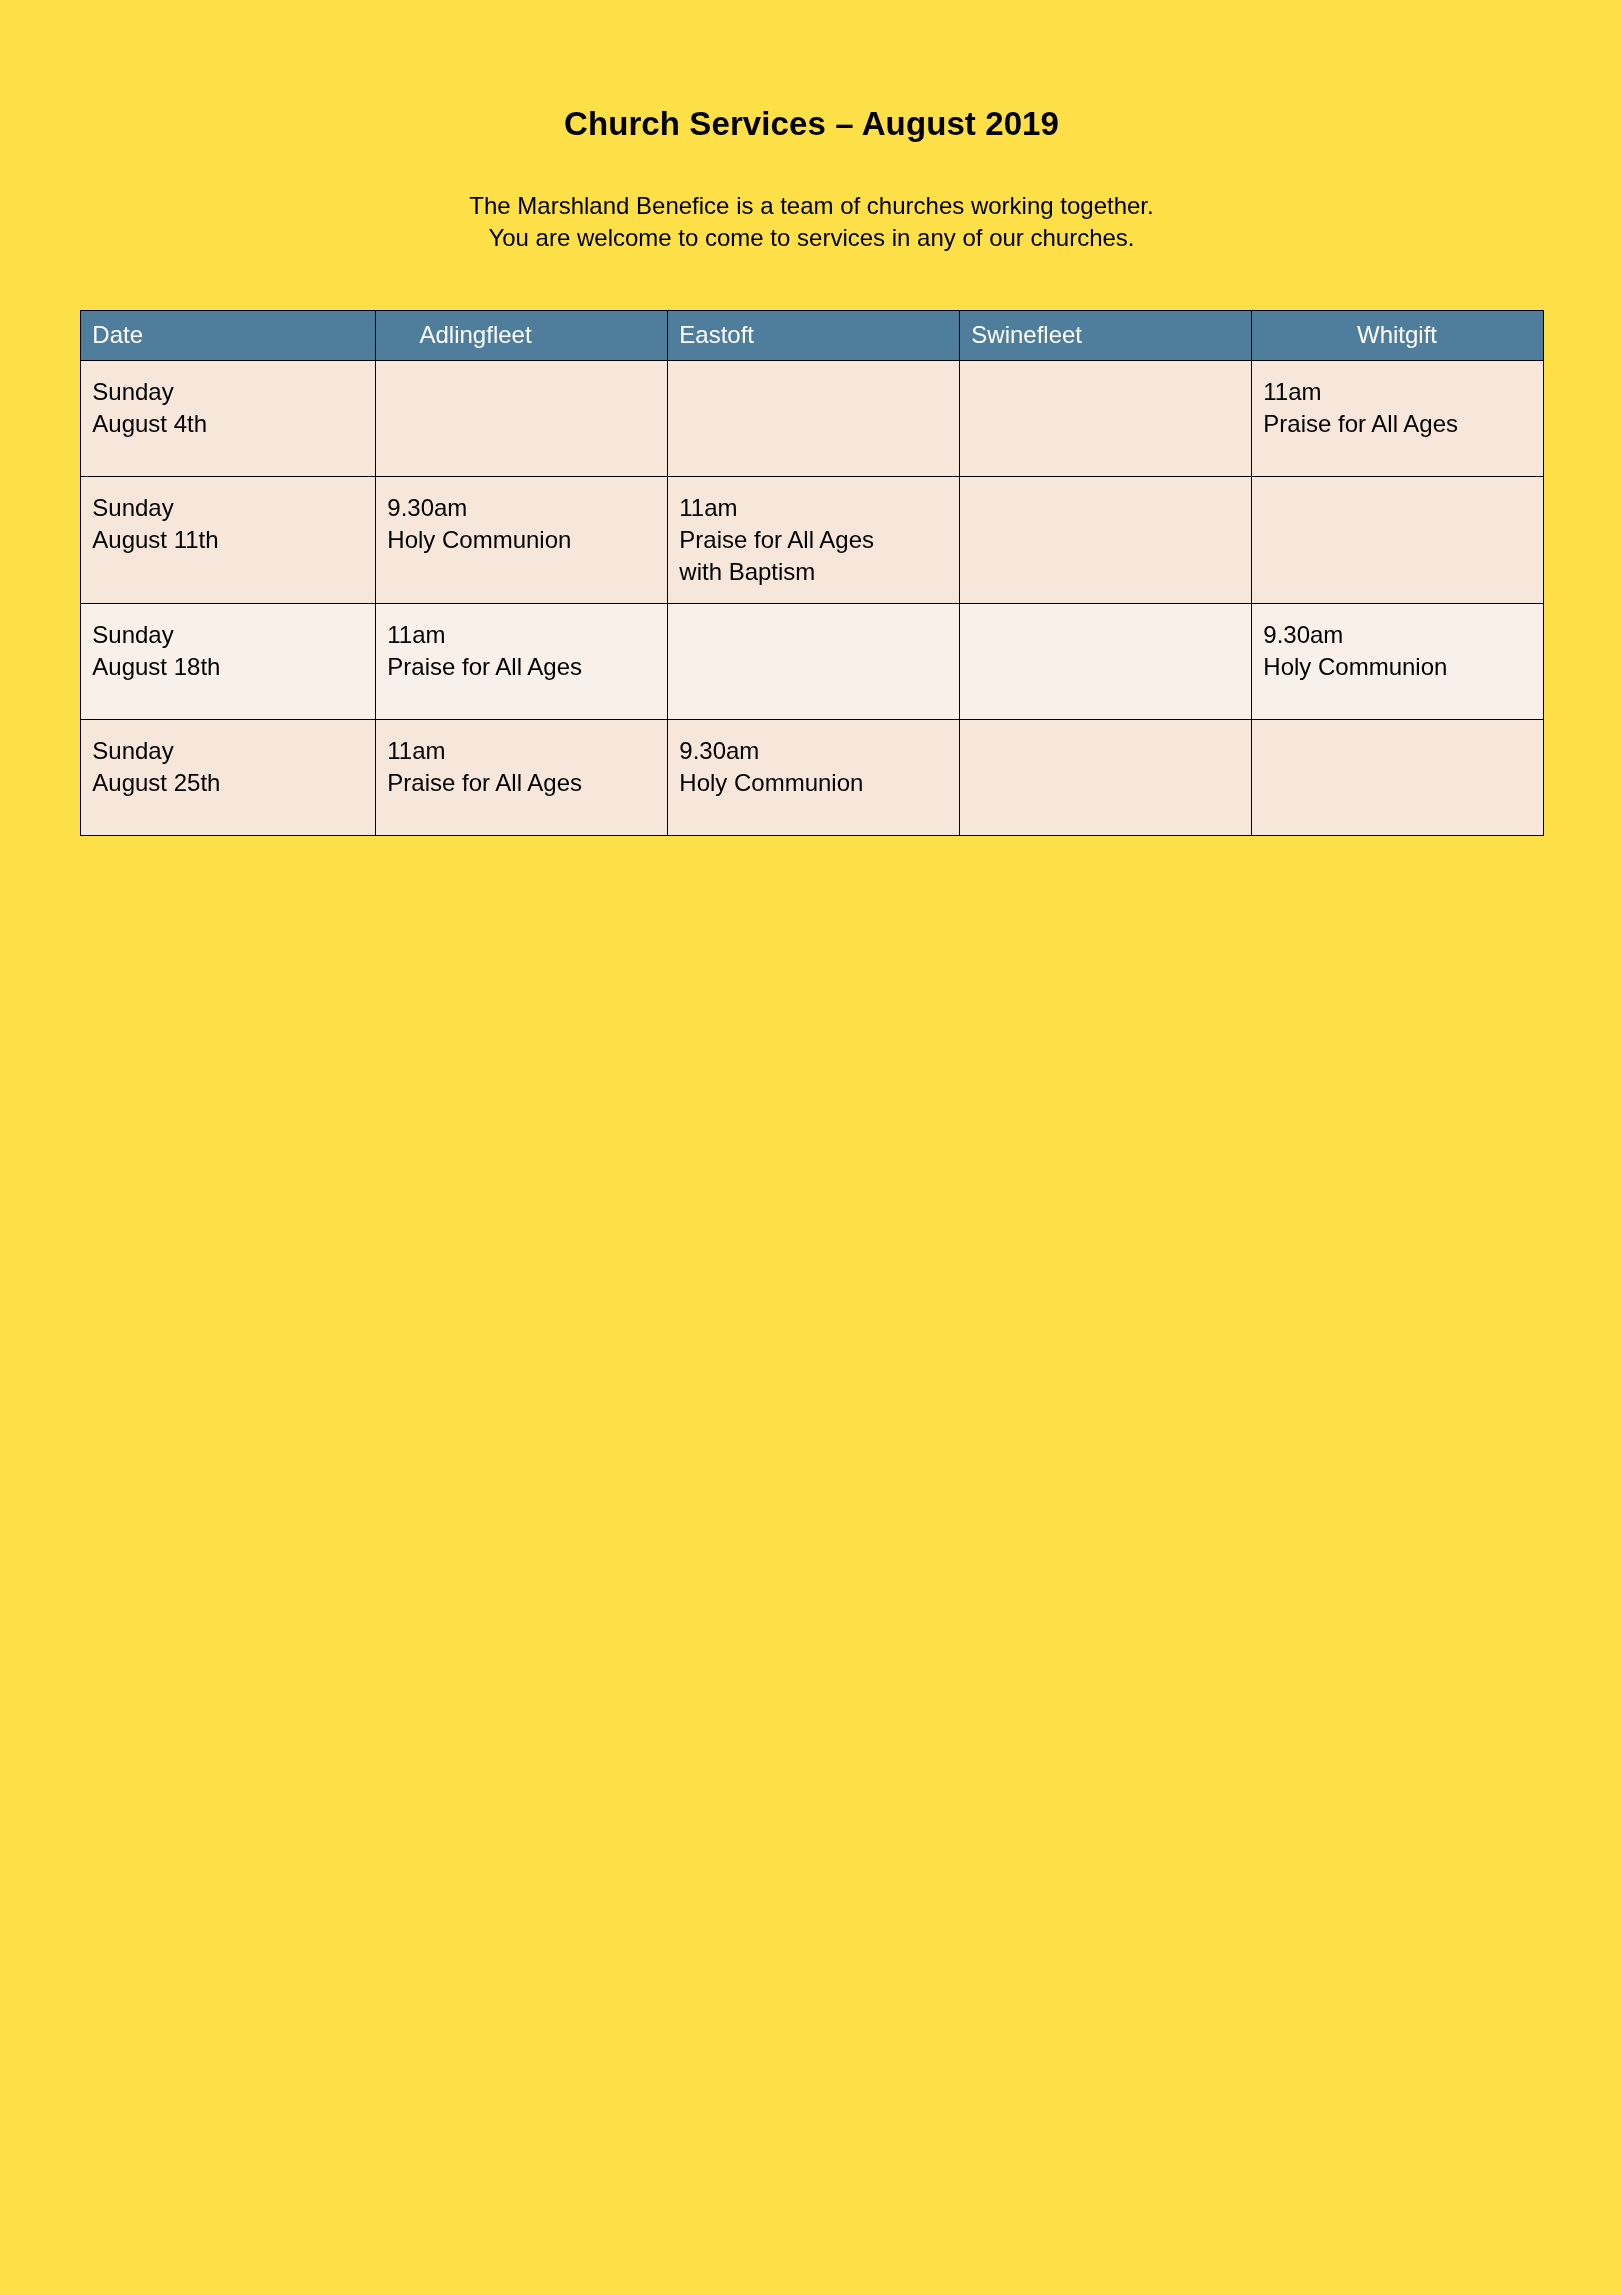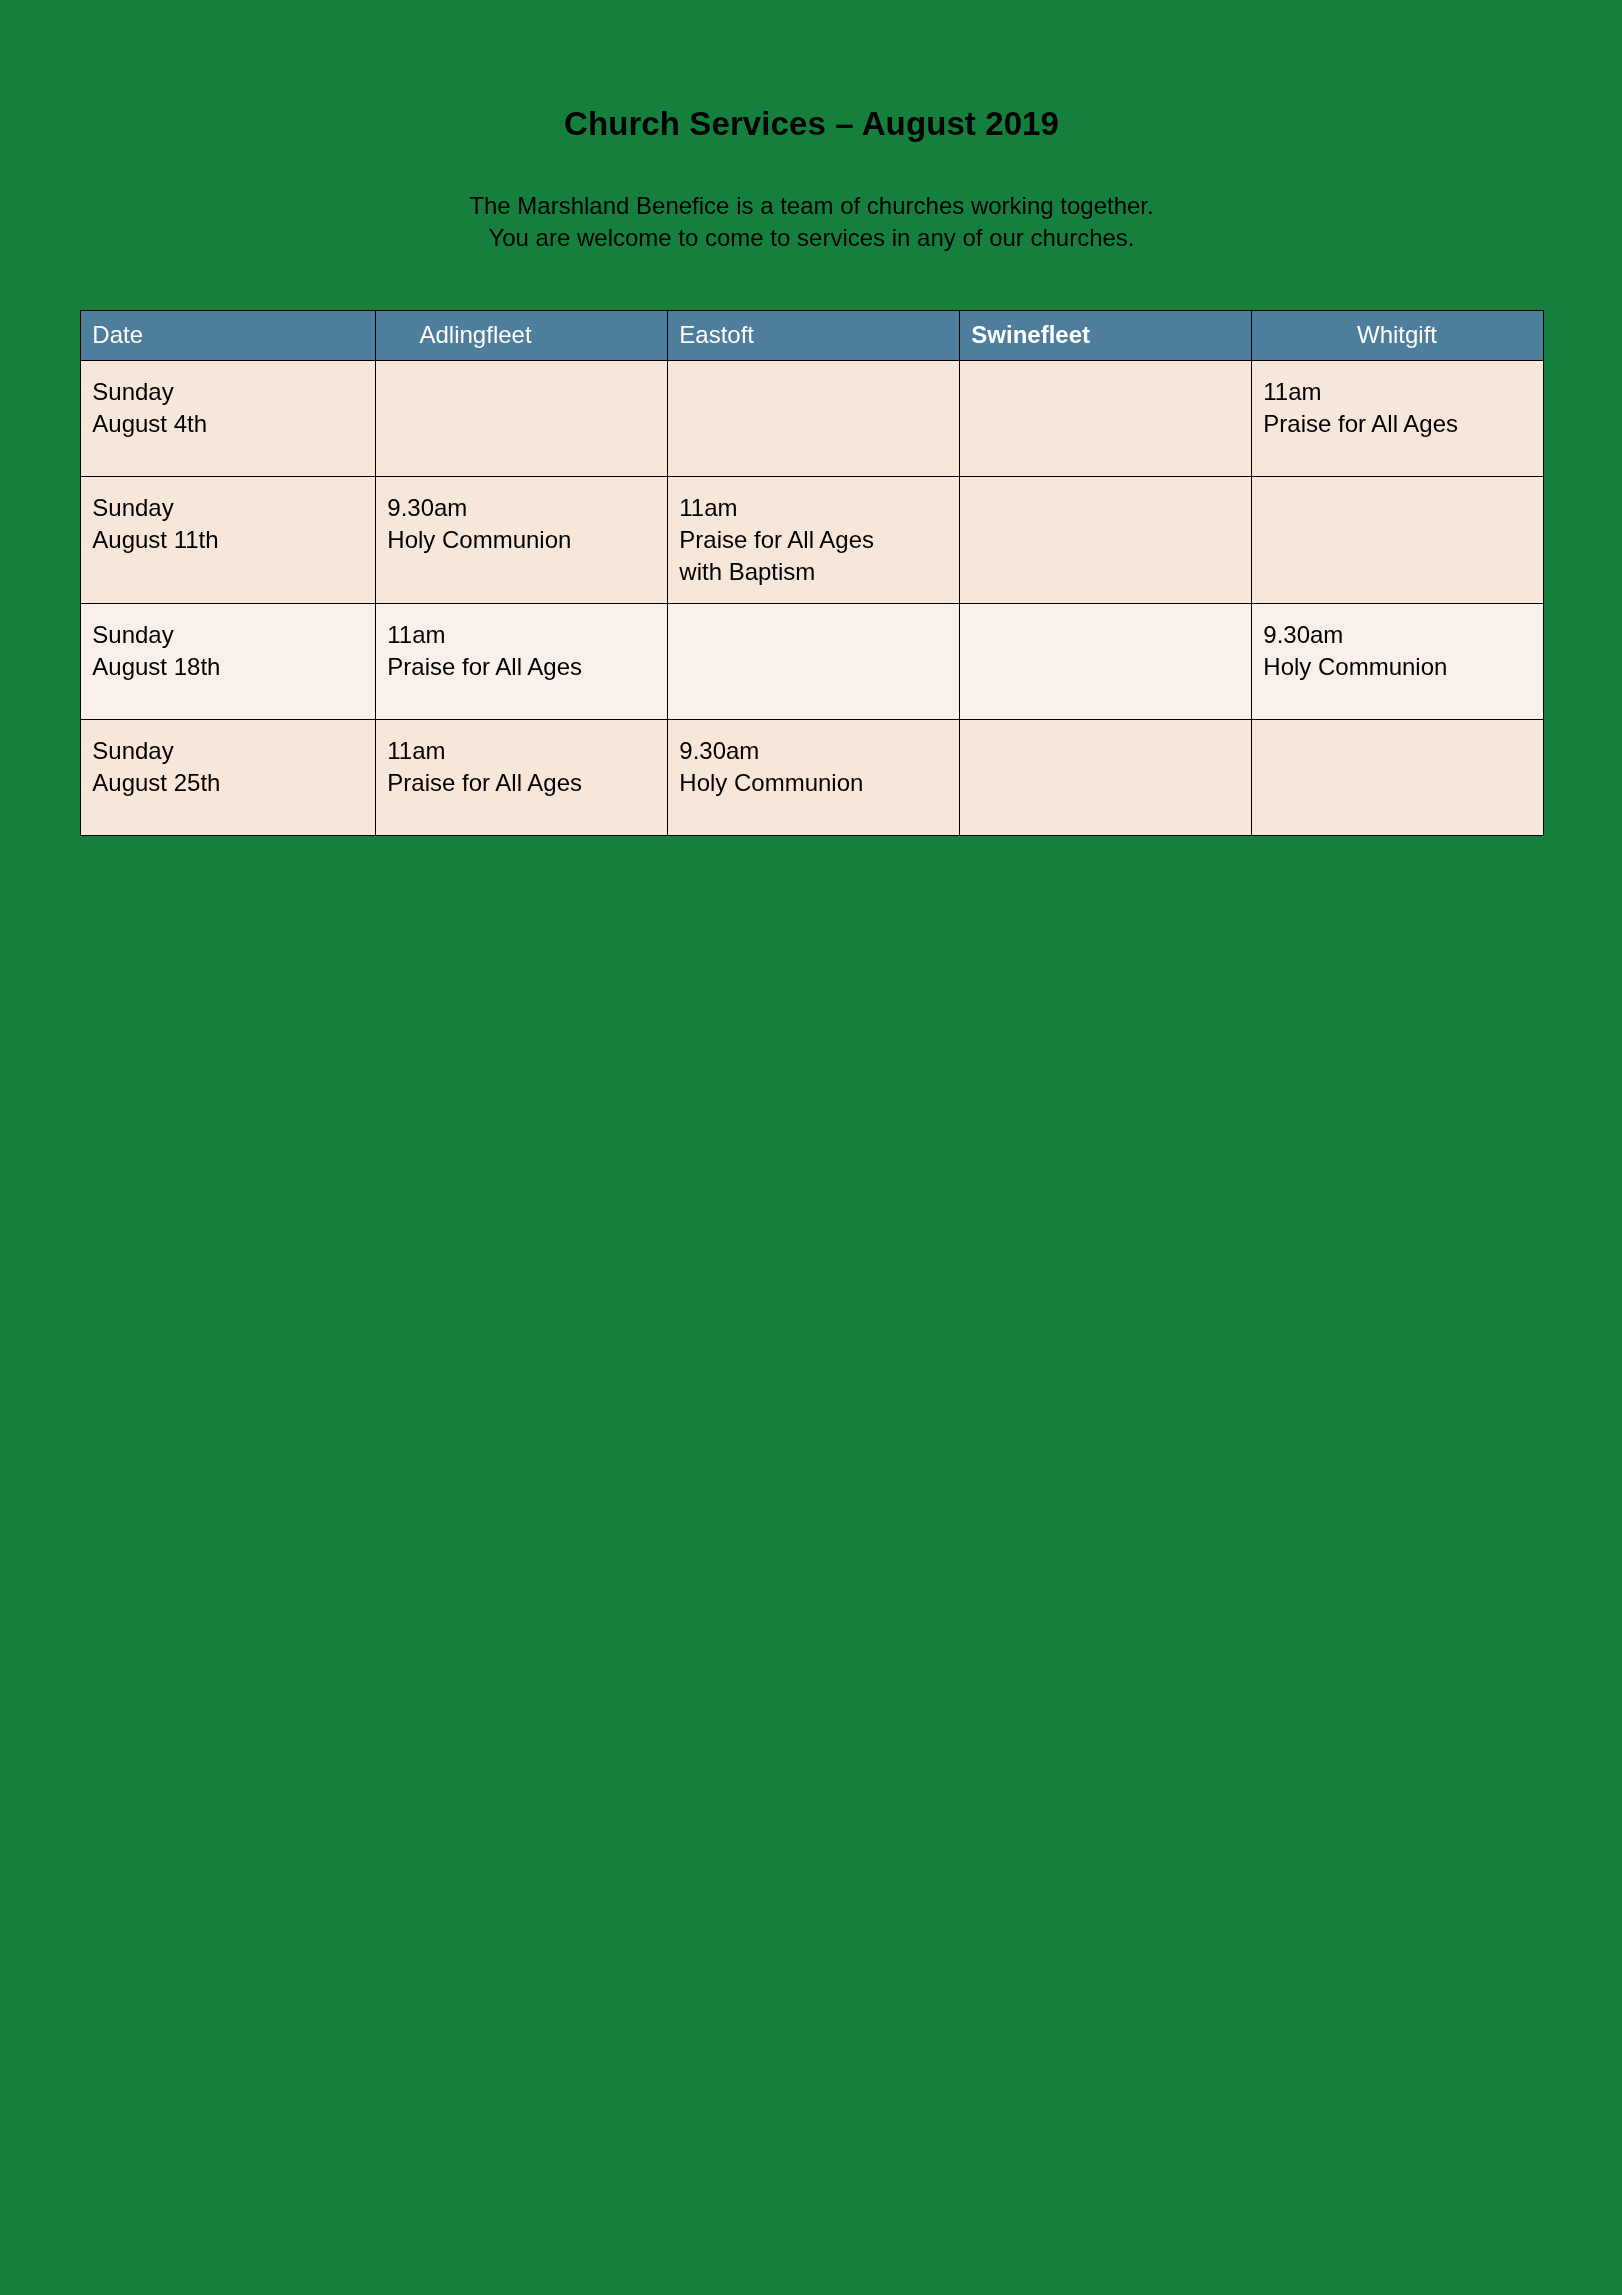--- a/index.html
+++ b/index.html
@@ -13,21 +13,21 @@
     font-family: "Liberation Sans", sans-serif;
     color: #000000;
     -webkit-font-smoothing: antialiased;
   }
   .page {
     position: relative;
     width: 1623px;
     height: 2295px;
     box-sizing: border-box;
     padding: 0;
-    background: #15803d;
+    background: #fde047;
   }
   .doc-title {
     text-align: center;
     font-size: 33px;
     font-weight: bold;
     letter-spacing: 0.1px;
     margin: 0;
     padding-top: 105px;
   }
   .intro {
@@ -96,21 +96,21 @@
         <col class="c-col">
         <col class="c-col">
         <col class="c-col">
         <col class="c-col">
       </colgroup>
       <thead>
         <tr>
           <th style="white-space: pre-wrap;">Date</th>
           <th style="white-space: pre-wrap; padding-left: 44px;">Adlingfleet</th>
           <th style="white-space: pre-wrap;">Eastoft</th>
-          <th style="white-space: pre-wrap; font-weight: bold;">Swinefleet</th>
+          <th style="white-space: pre-wrap;">Swinefleet</th>
           <th style="white-space: pre-wrap; text-align: center;">Whitgift</th>
         </tr>
       </thead>
       <tbody>
         <tr class="shade-a">
           <td style="white-space: pre-wrap;">Sunday
 August 4th</td>
           <td style="white-space: pre-wrap;"></td>
           <td style="white-space: pre-wrap;"></td>
           <td style="white-space: pre-wrap;"></td>

